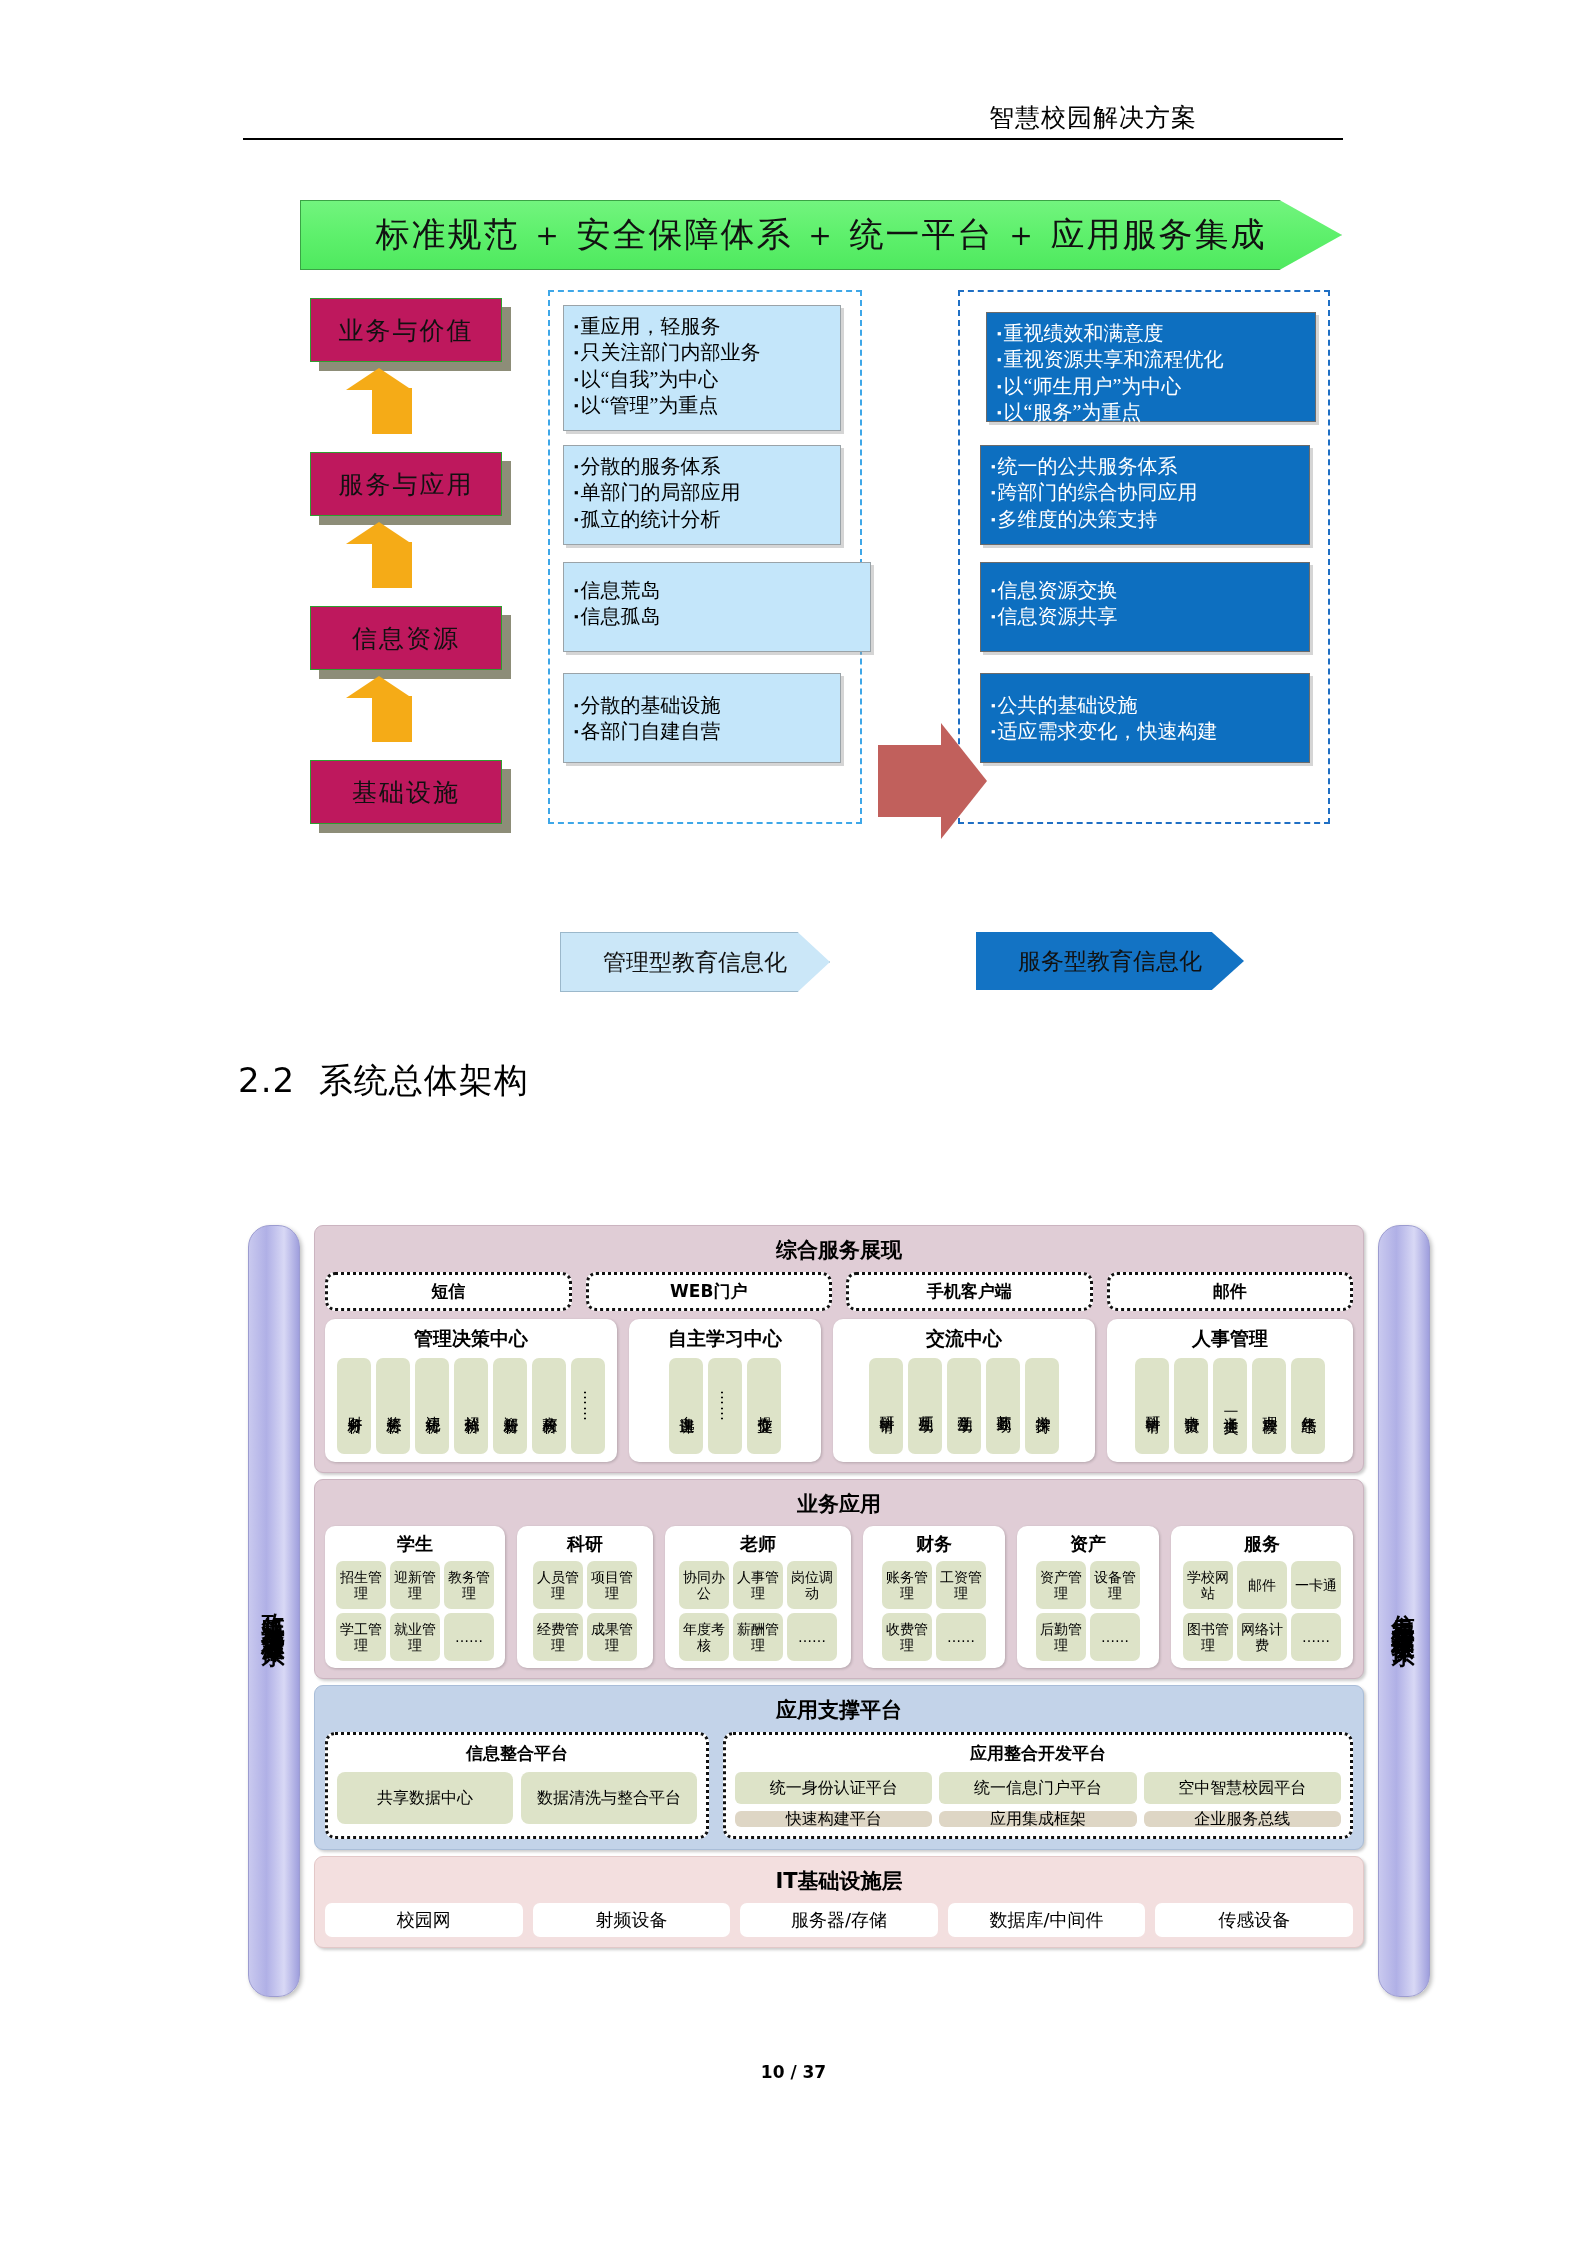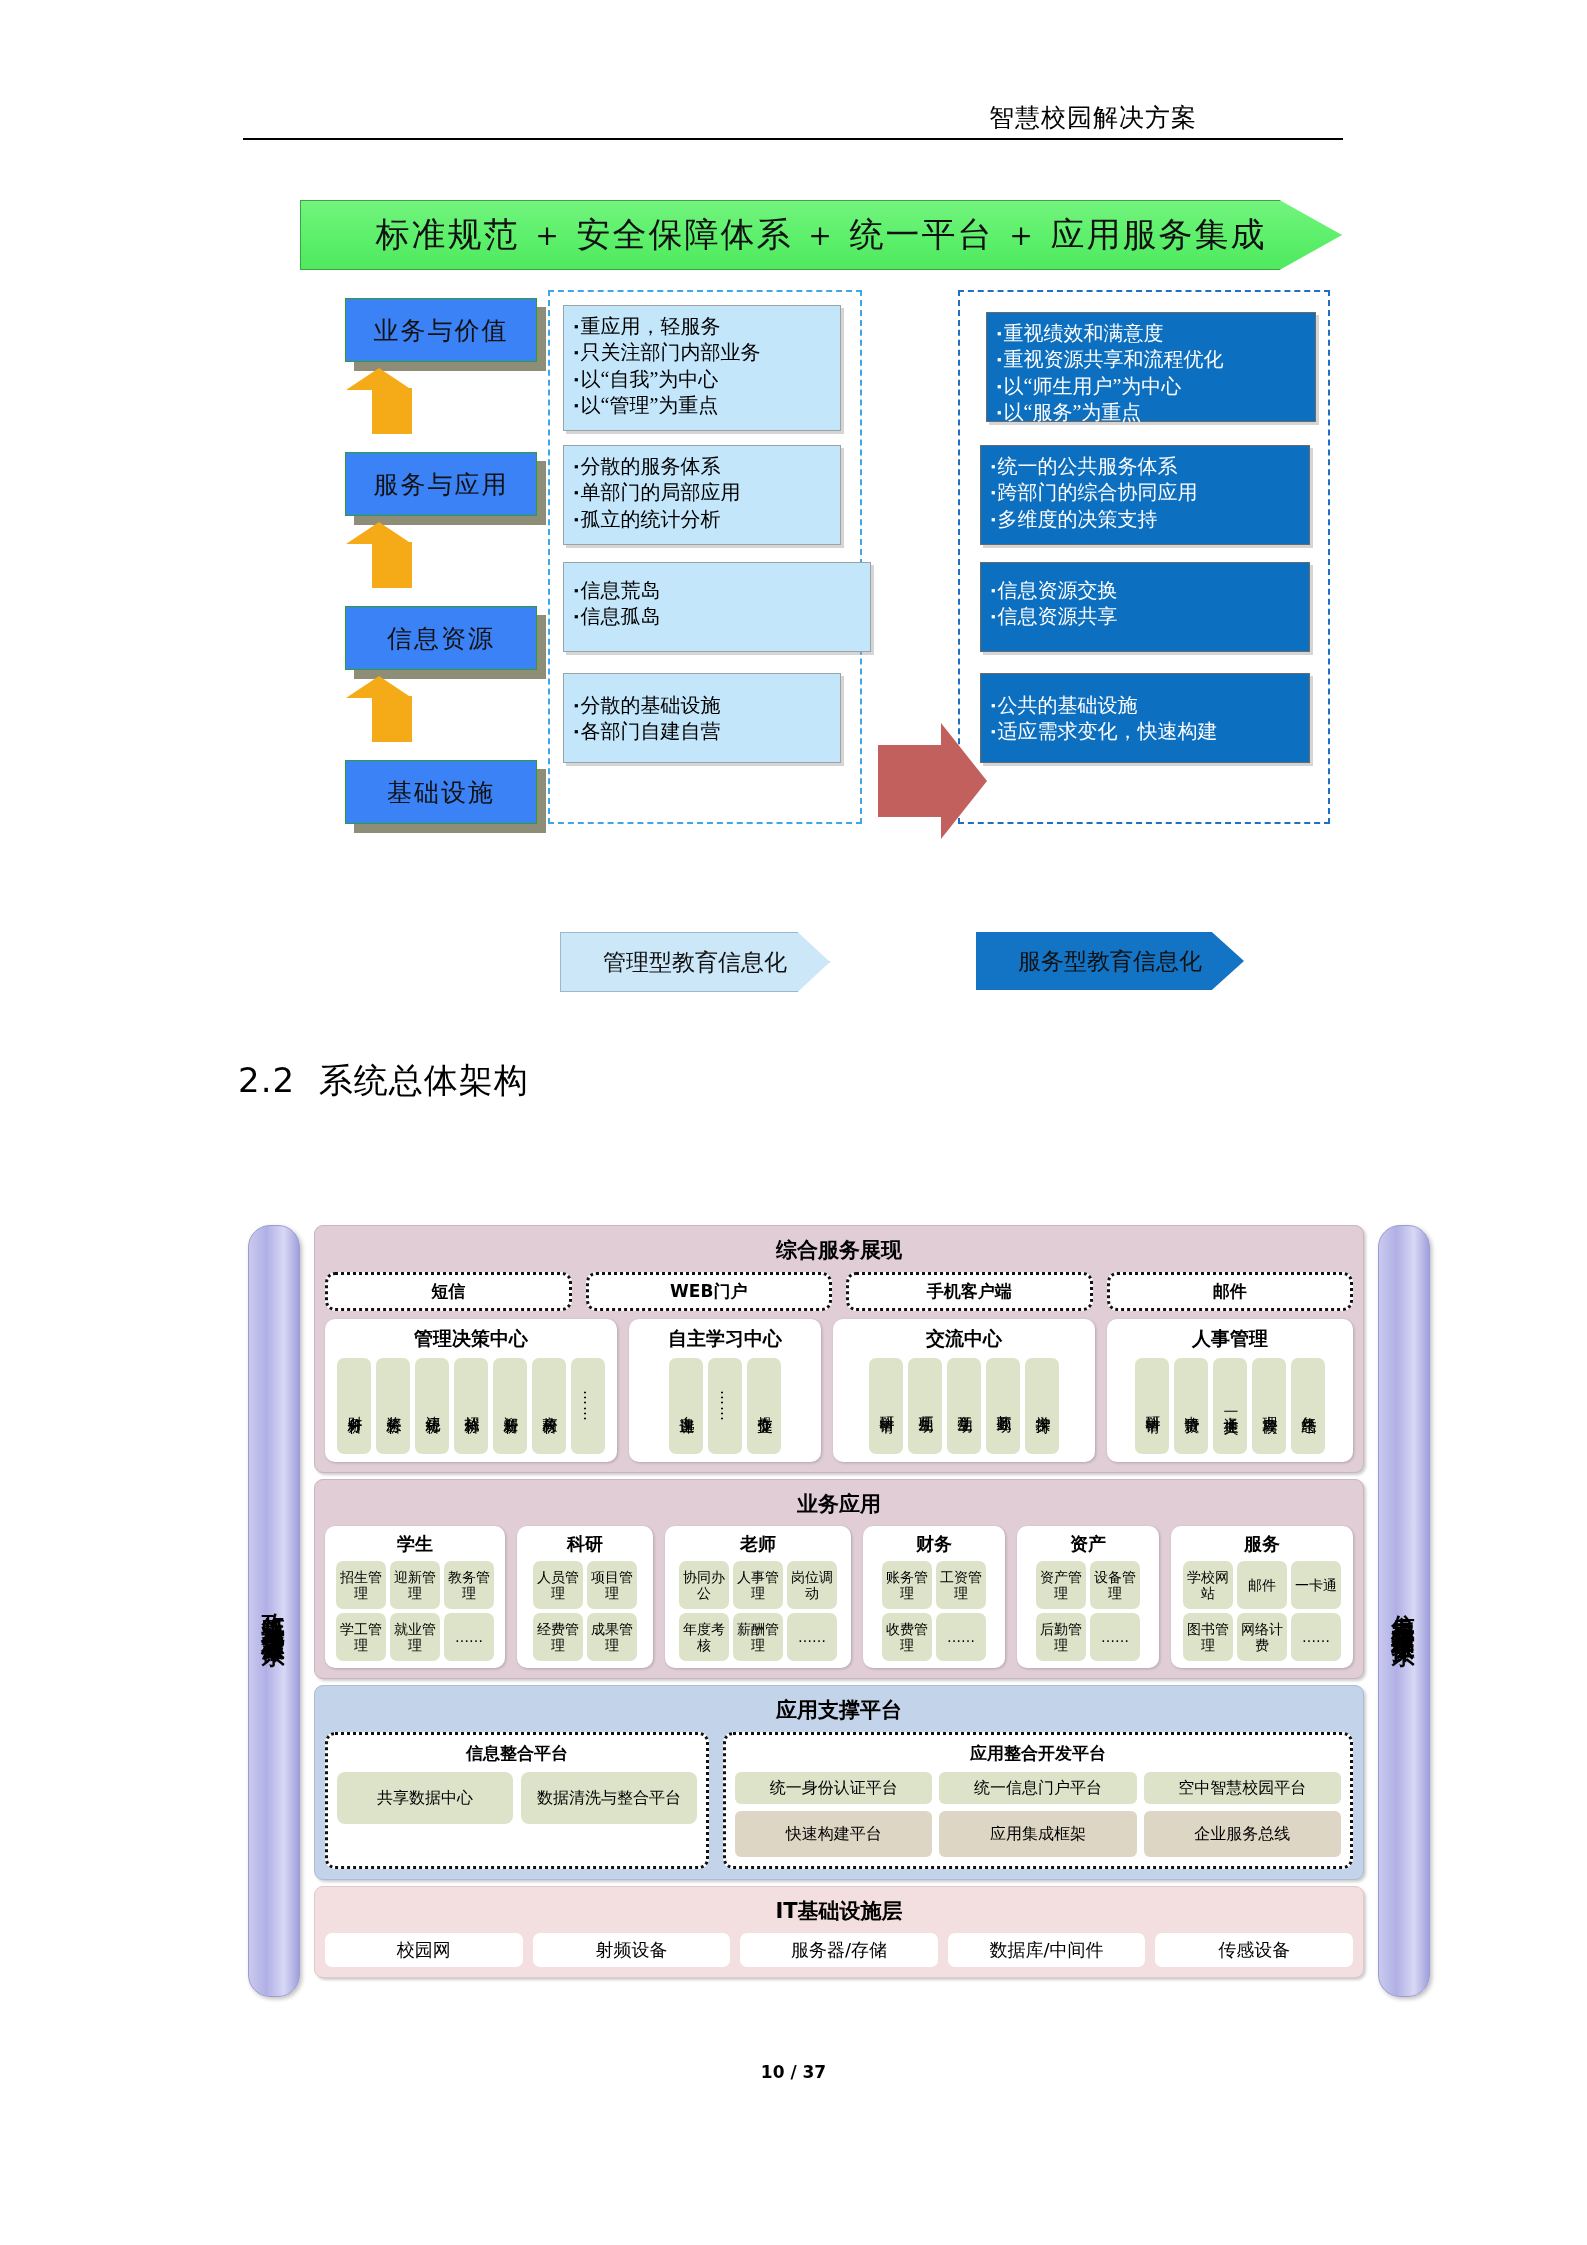--- a/index.html
+++ b/index.html
@@ -23,25 +23,24 @@
     background:linear-gradient(180deg,#72f47e 0%,#5ef06c 50%,#4fe95f 100%);
     border:1px solid #3aa345;
     clip-path:polygon(0 0, 94% 0, 100% 50%, 94% 100%, 0 100%);
     display:flex;align-items:center;justify-content:center;
     box-shadow:3px 3px 0 rgba(120,120,110,.55);
   }
   .banner span{font-size:34px;color:#111;letter-spacing:2px;}
 
   .gbox{
     position:absolute;width:190px;height:62px;
-    background:#3b82f6;border:1px solid #2f9e2f;
+    background:#be185d;border:1px solid #2f9e2f;
     display:flex;align-items:center;justify-content:center;
     font-size:25px;color:#111;letter-spacing:2px;
     box-shadow:9px 9px 0 #8d8d78;
-    margin-left:35px;
   }
   .garrow{
     position:absolute;width:40px;height:46px;left:372px;
     background:#f5ab17;
   }
   .garrow:before{
     content:"";position:absolute;left:-26px;top:-20px;
     border-left:33px solid transparent;border-right:33px solid transparent;
     border-bottom:22px solid #f5ab17;
   }
@@ -151,21 +150,21 @@
   .plat-title{text-align:center;font-size:17px;font-weight:bold;margin:2px 0 7px;color:#000;
     font-family:"DejaVu Sans","Liberation Sans",sans-serif;}
   .pgrid{display:flex;flex-wrap:wrap;gap:8px;justify-content:center;}
   .pchip-g{background:#dde3c8;border-radius:8px;height:52px;min-width:110px;flex:1;
     display:flex;align-items:center;justify-content:center;font-size:16px;color:#000;
     font-family:"DejaVu Sans","Liberation Sans",sans-serif;}
   .pgrid2{display:grid;grid-template-columns:repeat(3,1fr);gap:7px;}
   .pchip-a{background:#dde3c8;border-radius:6px;height:32px;display:flex;align-items:center;
     justify-content:center;font-size:16px;color:#000;
     font-family:"DejaVu Sans","Liberation Sans",sans-serif;}
-  .pchip-b{background:#ded6c5;border-radius:6px;height:46px;display:flex;align-items:center;
+  .pchip-b{background:#ded6c5;border-radius:6px;height:16px;display:flex;align-items:center;
     justify-content:center;font-size:16px;color:#000;
     font-family:"DejaVu Sans","Liberation Sans",sans-serif;}
 
   .it-row{display:flex;gap:10px;}
   .it-chip{flex:1;background:#fff;border-radius:7px;text-align:center;padding:5px 0;
     font-size:18px;color:#000;font-family:"DejaVu Sans","Liberation Sans",sans-serif;}
 
   
   .footer{position:absolute;left:0;top:2062px;width:1587px;text-align:center;
     font-size:17px;font-weight:bold;color:#000;

